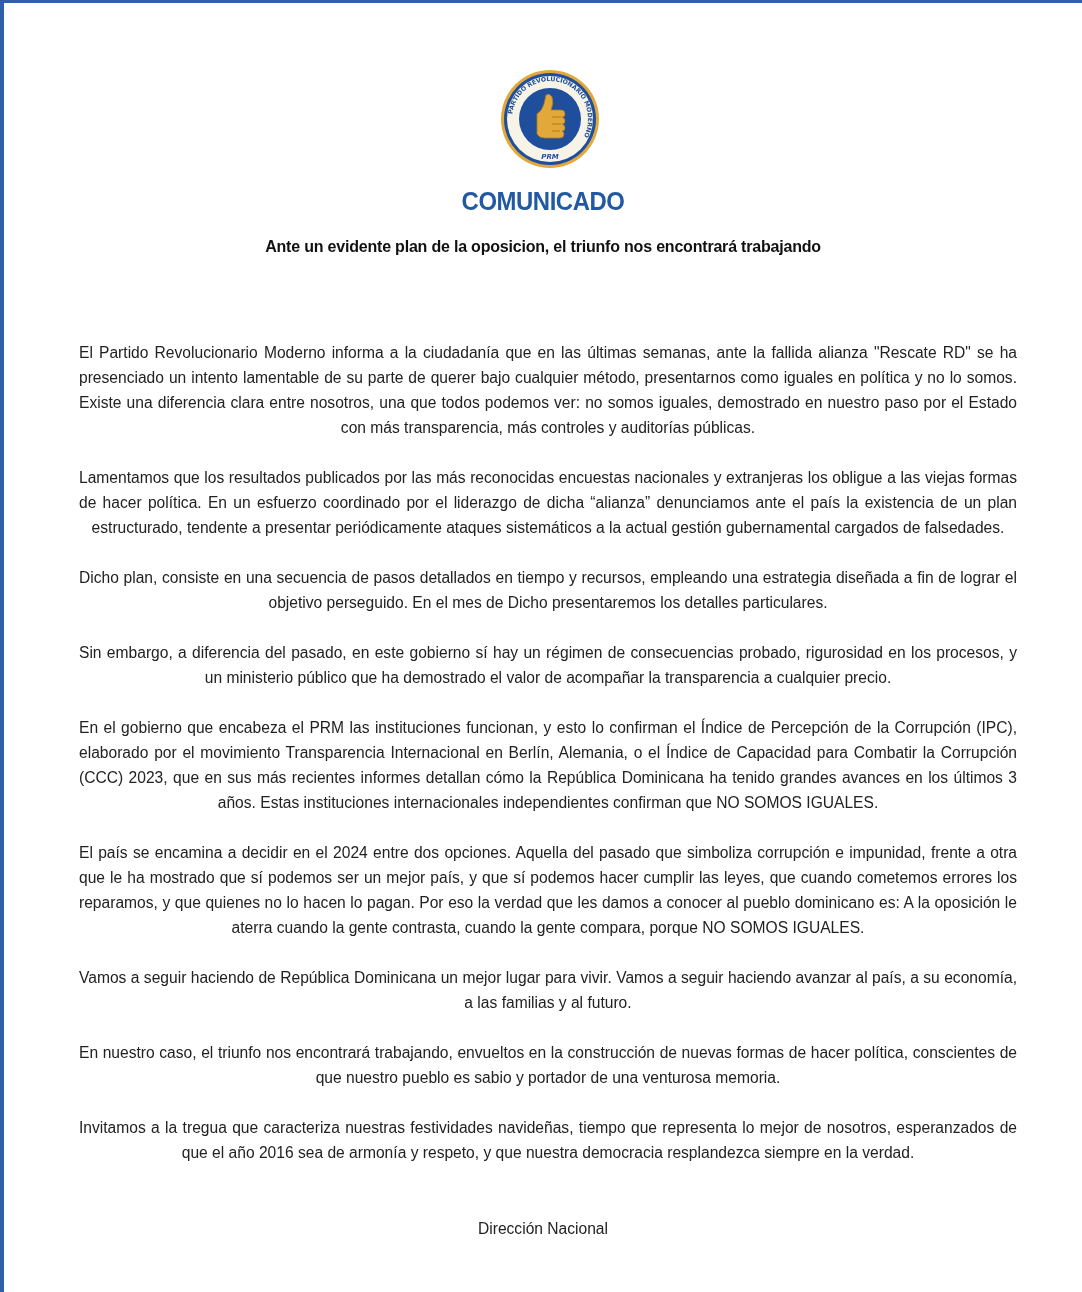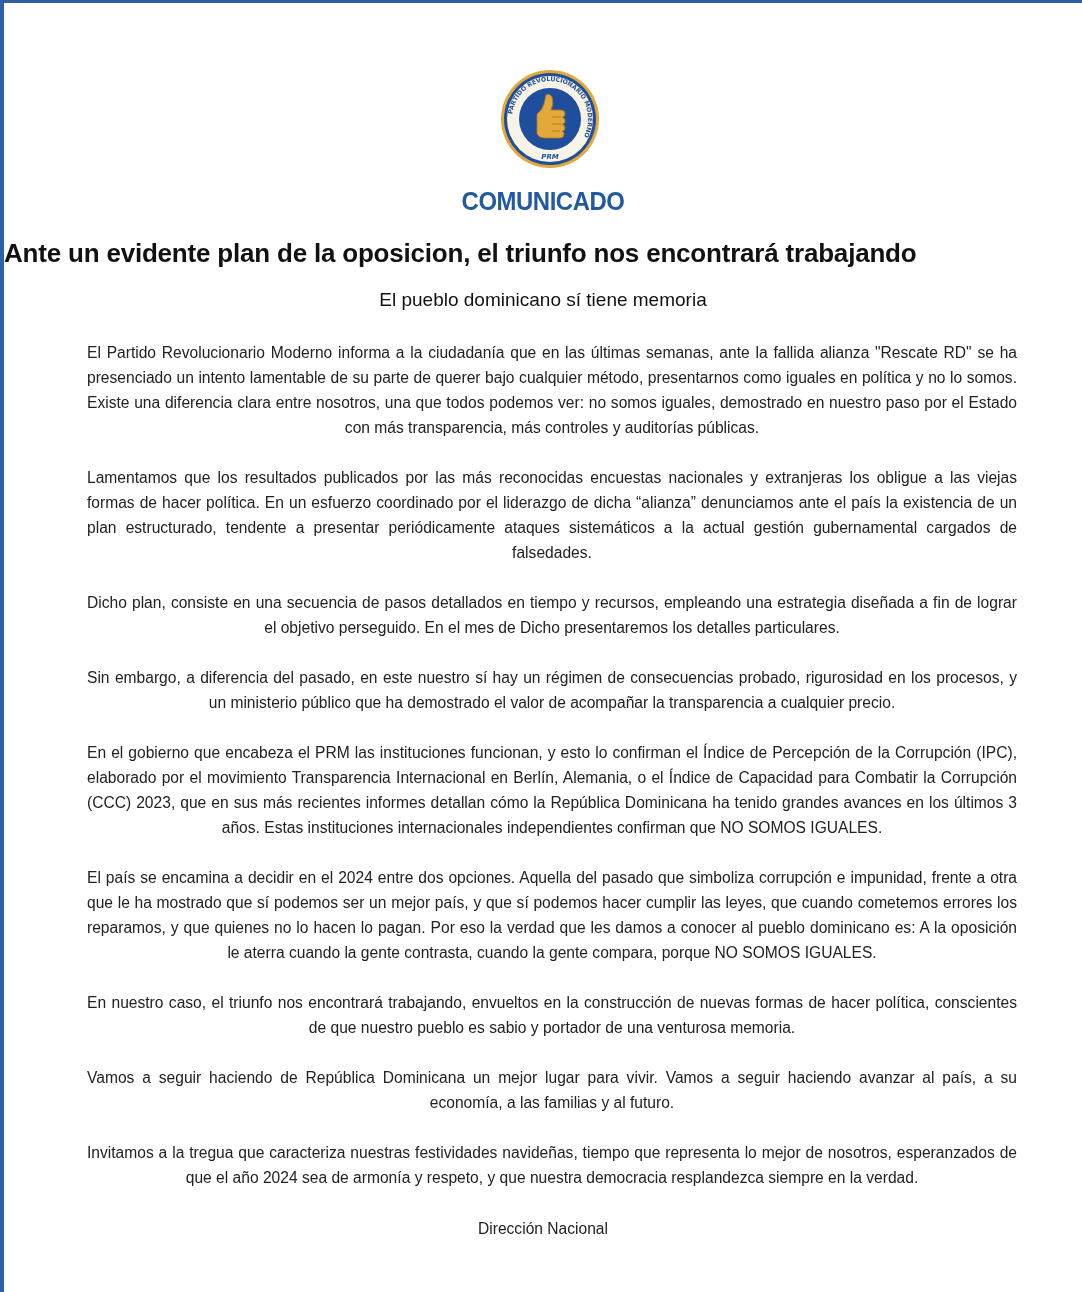--- a/index.html
+++ b/index.html
@@ -40,42 +40,42 @@
     font-weight: bold;
     font-size: 26px;
     color: #215aa3;
     letter-spacing: -0.5px;
     transform: scaleX(0.92);
   }
   .headline {
     position: absolute;
     top: 235px;
     left: 0; right: 0;
-    text-align: left;
+    text-align: center;
     font-weight: bold;
-    font-size: 26px;
+    font-size: 16px;
     color: #111;
     letter-spacing: -0.2px;
   }
   .subheadline {
     position: absolute;
     top: 286px;
     left: 0; right: 0;
     text-align: center;
     font-size: 19px;
     color: #111;
   }
   .body {
     position: absolute;
     left: 75px;
     width: 938px;
     top: 337px;
   }
   .para {
-    margin: 0 0 25px 8px;
+    margin: 0 0 25px 0;
     font-size: 15.6px;
     line-height: 25px;
     text-align: justify;
     text-align-last: center;
     color: #222;
   }
   .signature {
     position: absolute;
     top: 1213px;
     left: 0; right: 0;
@@ -103,31 +103,30 @@
     </text>
     <text x="50" y="90" text-anchor="middle" font-family="DejaVu Sans, sans-serif" font-size="7" font-weight="bold" font-style="italic" fill="#1f4f9c">PRM</text>
     <g>
       <path d="M46 26 q4 -2 6 2 q2 6 -1 13 l10 0 q4 0 4 4 q0 3 -3 3 q3 1 3 4 q0 3 -3 3 q3 1 3 4 q0 3 -3 3 q2 1 2 3 q0 4 -4 4 l-15 0 q-6 0 -8 -4 l0 -20 q5 -3 7 -10 q1 -4 2 -9 z" fill="#e2a93a" stroke="#b07d1d" stroke-width="0.8"></path>
       <path d="M52 48 h9 M52 55 h9 M52 62 h8" stroke="#b07d1d" stroke-width="1"></path>
     </g>
   </svg>
 
   <div class="title">COMUNICADO</div>
   <div class="headline">Ante un evidente plan de la oposicion, el triunfo nos encontrará trabajando</div>
-  <div class="subheadline">El pueblo dominicano sí tiene memoria</div>
 
   <div class="body">
     <p class="para">El Partido Revolucionario Moderno informa a la ciudadanía que en las últimas semanas, ante la fallida alianza "Rescate RD" se ha presenciado un intento lamentable de su parte de querer bajo cualquier método, presentarnos como iguales en política y no lo somos. Existe una diferencia clara entre nosotros, una que todos podemos ver: no somos iguales, demostrado en nuestro paso por el Estado con más transparencia, más controles y auditorías públicas.</p>
     <p class="para">Lamentamos que los resultados publicados por las más reconocidas encuestas nacionales y extranjeras los obligue a las viejas formas de hacer política. En un esfuerzo coordinado por el liderazgo de dicha “alianza” denunciamos ante el país la existencia de un plan estructurado, tendente a presentar periódicamente ataques sistemáticos a la actual gestión gubernamental cargados de falsedades.</p>
     <p class="para">Dicho plan, consiste en una secuencia de pasos detallados en tiempo y recursos, empleando una estrategia diseñada a fin de lograr el objetivo perseguido. En el mes de Dicho presentaremos los detalles particulares.</p>
-    <p class="para">Sin embargo, a diferencia del pasado, en este nuestro sí hay un régimen de consecuencias probado, rigurosidad en los procesos, y un ministerio público que ha demostrado el valor de acompañar la transparencia a cualquier precio.</p>
+    <p class="para">Sin embargo, a diferencia del pasado, en este gobierno sí hay un régimen de consecuencias probado, rigurosidad en los procesos, y un ministerio público que ha demostrado el valor de acompañar la transparencia a cualquier precio.</p>
     <p class="para">En el gobierno que encabeza el PRM las instituciones funcionan, y esto lo confirman el Índice de Percepción de la Corrupción (IPC), elaborado por el movimiento Transparencia Internacional en Berlín, Alemania, o el Índice de Capacidad para Combatir la Corrupción (CCC) 2023, que en sus más recientes informes detallan cómo la República Dominicana ha tenido grandes avances en los últimos 3 años. Estas instituciones internacionales independientes confirman que NO SOMOS IGUALES.</p>
     <p class="para">El país se encamina a decidir en el 2024 entre dos opciones. Aquella del pasado que simboliza corrupción e impunidad, frente a otra que le ha mostrado que sí podemos ser un mejor país, y que sí podemos hacer cumplir las leyes, que cuando cometemos errores los reparamos, y que quienes no lo hacen lo pagan. Por eso la verdad que les damos a conocer al pueblo dominicano es: A la oposición le aterra cuando la gente contrasta, cuando la gente compara, porque NO SOMOS IGUALES.</p>
+    <p class="para">Vamos a seguir haciendo de República Dominicana un mejor lugar para vivir. Vamos a seguir haciendo avanzar al país, a su economía, a las familias y al futuro.</p>
     <p class="para">En nuestro caso, el triunfo nos encontrará trabajando, envueltos en la construcción de nuevas formas de hacer política, conscientes de que nuestro pueblo es sabio y portador de una venturosa memoria.</p>
-    <p class="para">Vamos a seguir haciendo de República Dominicana un mejor lugar para vivir. Vamos a seguir haciendo avanzar al país, a su economía, a las familias y al futuro.</p>
-    <p class="para">Invitamos a la tregua que caracteriza nuestras festividades navideñas, tiempo que representa lo mejor de nosotros, esperanzados de que el año 2024 sea de armonía y respeto, y que nuestra democracia resplandezca siempre en la verdad.</p>
+    <p class="para">Invitamos a la tregua que caracteriza nuestras festividades navideñas, tiempo que representa lo mejor de nosotros, esperanzados de que el año 2016 sea de armonía y respeto, y que nuestra democracia resplandezca siempre en la verdad.</p>
   </div>
 
   <div class="signature">
     <div>Dirección Nacional</div>
   </div>
 
 </div>
 
 </body></html>

